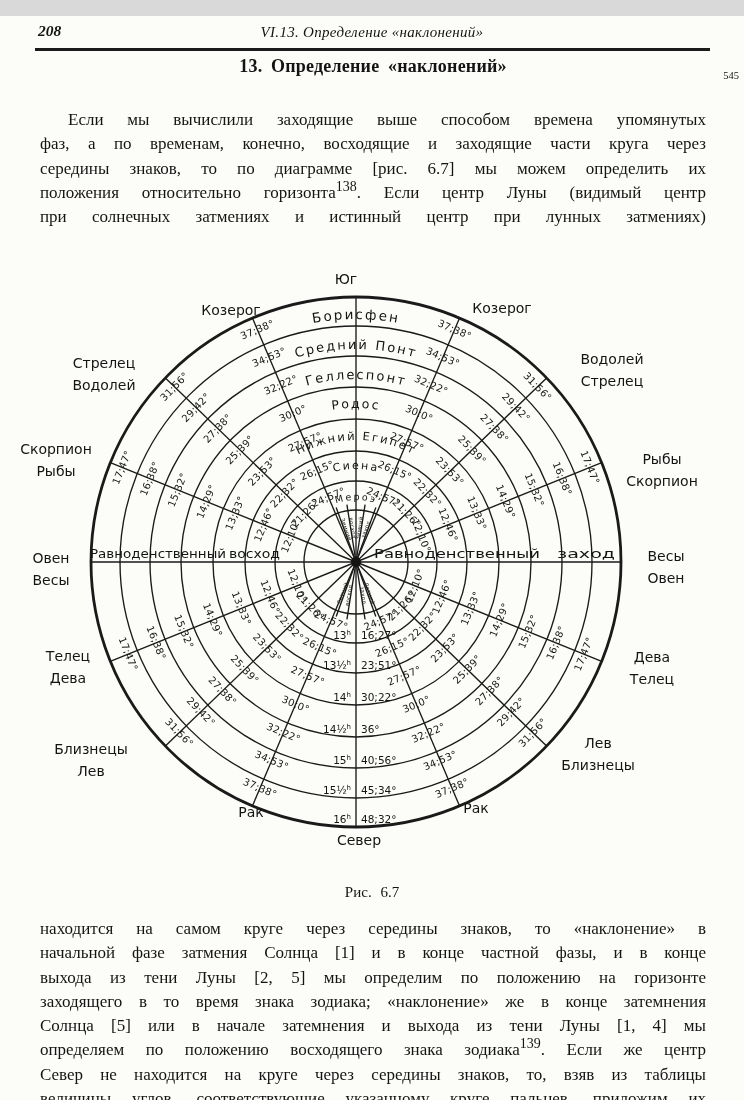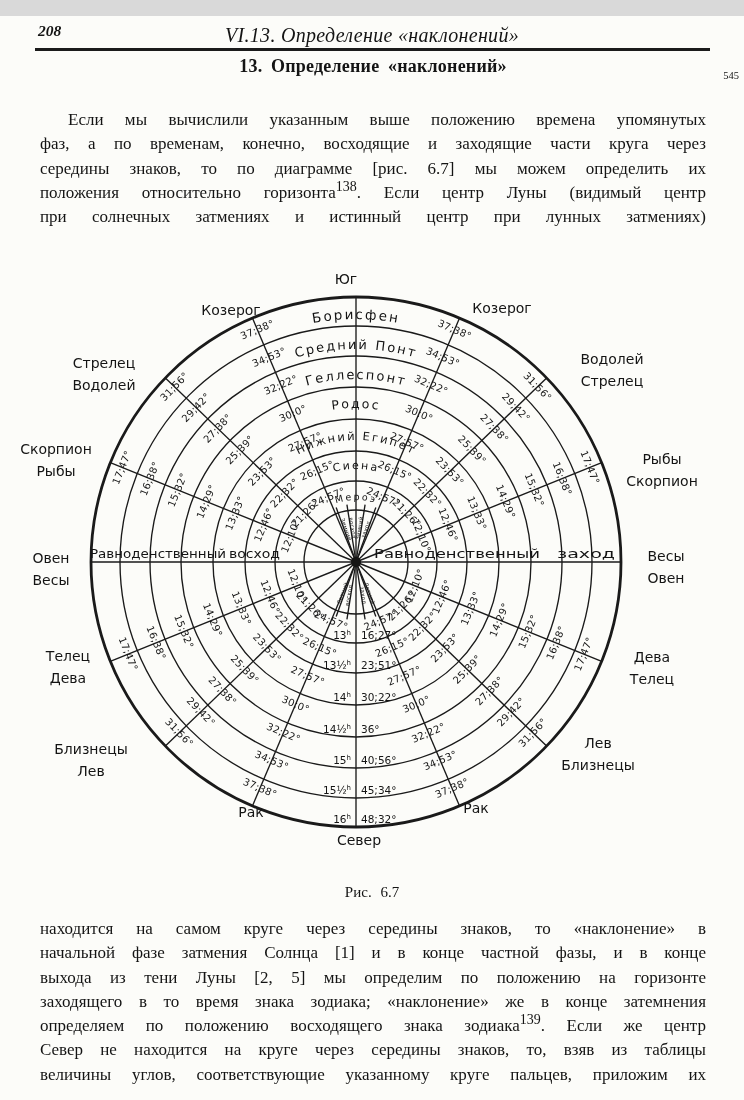--- a/index.html
+++ b/index.html
@@ -1,19 +1,19 @@
 <!DOCTYPE html>
 <html><head>
 <meta charset="utf-8">
 <style>
   html,body{margin:0;padding:0;background:#d9d9d9;}
   .page{position:relative;width:744px;height:1100px;margin:16px auto;background:#fcfcf9;
         font-family:"Liberation Serif",serif;color:#141414;overflow:hidden;}
   .hdr-num{position:absolute;left:38px;top:6px;font-size:15.5px;font-weight:bold;font-style:italic;}
-  .hdr-title{position:absolute;left:0;right:0;top:8px;text-align:center;font-style:italic;font-size:20px;letter-spacing:.3px;}
+  .hdr-title{position:absolute;left:0;right:0;top:8px;text-align:center;font-style:italic;font-size:15px;letter-spacing:.3px;}
   .hdr-rule{position:absolute;left:35px;right:34px;top:32px;height:2.5px;background:#1b1b1b;}
   .margin-note{position:absolute;right:5px;top:54px;font-size:10.5px;}
   .sec-title{position:absolute;left:40px;width:666px;top:40px;text-align:center;
              font-weight:bold;font-size:18px;letter-spacing:.2px;word-spacing:4px;}
   .para{position:absolute;left:40px;width:666px;font-size:17px;line-height:24.3px;word-spacing:2px;}
   .para .line{text-align:justify;text-align-last:justify;}
   #para1{top:92px;}
   #para1 .line:first-child{text-indent:28px;}
   #para2{top:901px;}
   sup{font-size:14px;line-height:0;}
@@ -35,21 +35,21 @@
 <div class="page">
 
   <div class="hdr-num">208</div>
   <div class="hdr-title">VI.13. Определение «наклонений»</div>
   <div class="hdr-rule"></div>
   <div class="margin-note">545</div>
 
   <div class="sec-title">13. Определение «наклонений»</div>
 
   <div class="para" id="para1">
-      <div class="line">Если мы вычислили указанным выше положению времена упомянутых</div>
+      <div class="line">Если мы вычислили заходящие выше способом времена упомянутых</div>
       <div class="line">фаз, а по временам, конечно, восходящие и заходящие части круга через</div>
       <div class="line">середины знаков, то по диаграмме [рис. 6.7] мы можем определить их</div>
       <div class="line">положения относительно горизонта<sup>138</sup>. Если центр Луны (видимый центр</div>
       <div class="line">при солнечных затмениях и истинный центр при лунных затмениях)</div>
     </div>
 
   <div class="figure">
     <svg width="744" height="592" viewBox="0 0 744 592" xmlns="http://www.w3.org/2000/svg">
         <circle cx="356" cy="294" r="52" class="ln"></circle>
         <circle cx="356" cy="294" r="81" class="ln"></circle>
@@ -237,17 +237,18 @@
       </svg>
   </div>
 
   <div class="caption">Рис. 6.7</div>
 
   <div class="para" id="para2">
       <div class="line">находится на самом круге через середины знаков, то «наклонение» в</div>
       <div class="line">начальной фазе затмения Солнца [1] и в конце частной фазы, и в конце</div>
       <div class="line">выхода из тени Луны [2, 5] мы определим по положению на горизонте</div>
       <div class="line">заходящего в то время знака зодиака; «наклонение» же в конце затемнения</div>
+      <div class="line">Солнца [5] или в начале затемнения и выхода из тени Луны [1, 4] мы</div>
       <div class="line">определяем по положению восходящего знака зодиака<sup>139</sup>. Если же центр</div>
       <div class="line">Север не находится на круге через середины знаков, то, взяв из таблицы</div>
       <div class="line">величины углов, соответствующие указанному круге пальцев, приложим их</div>
     </div>
 </div>
 
 </body></html>

